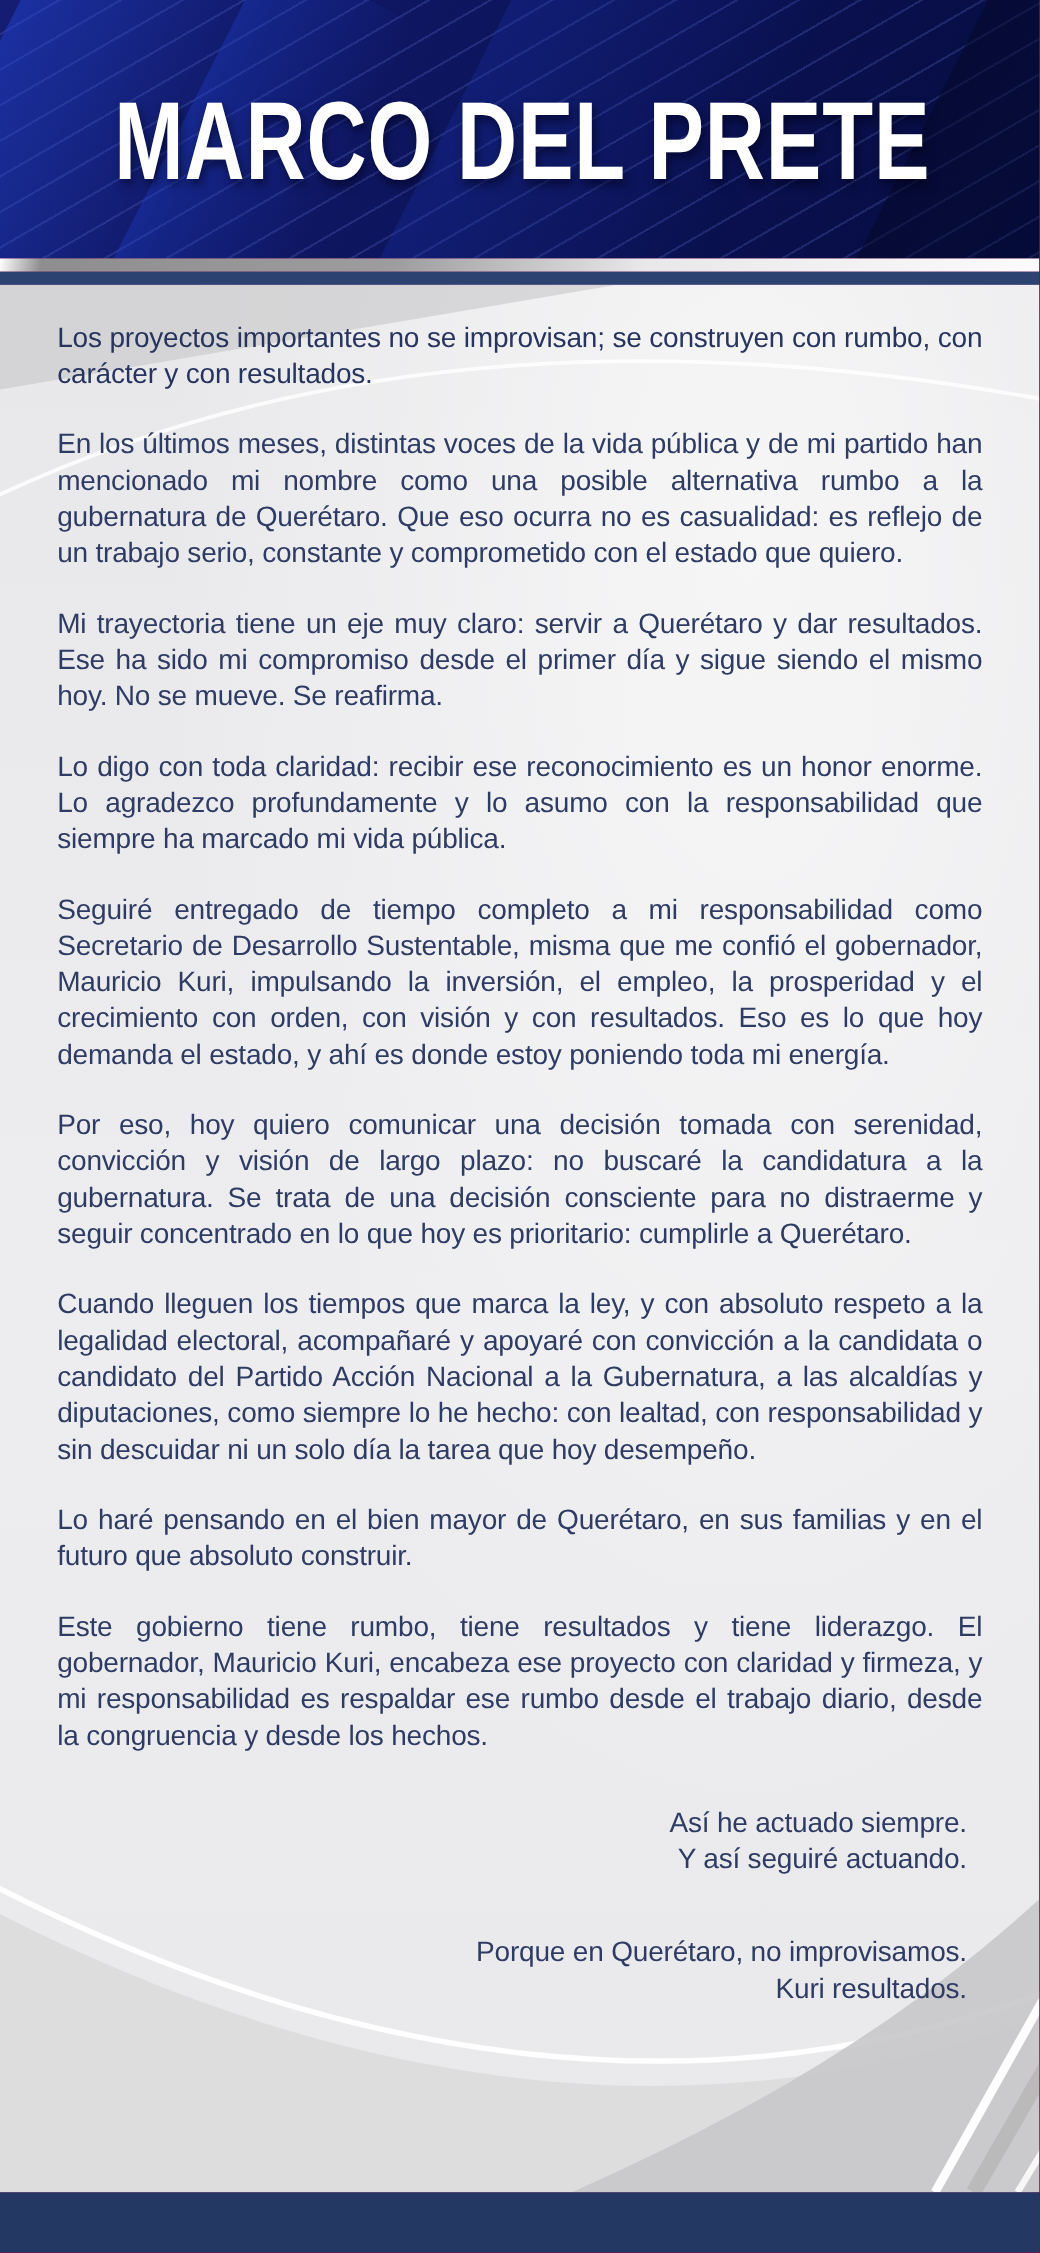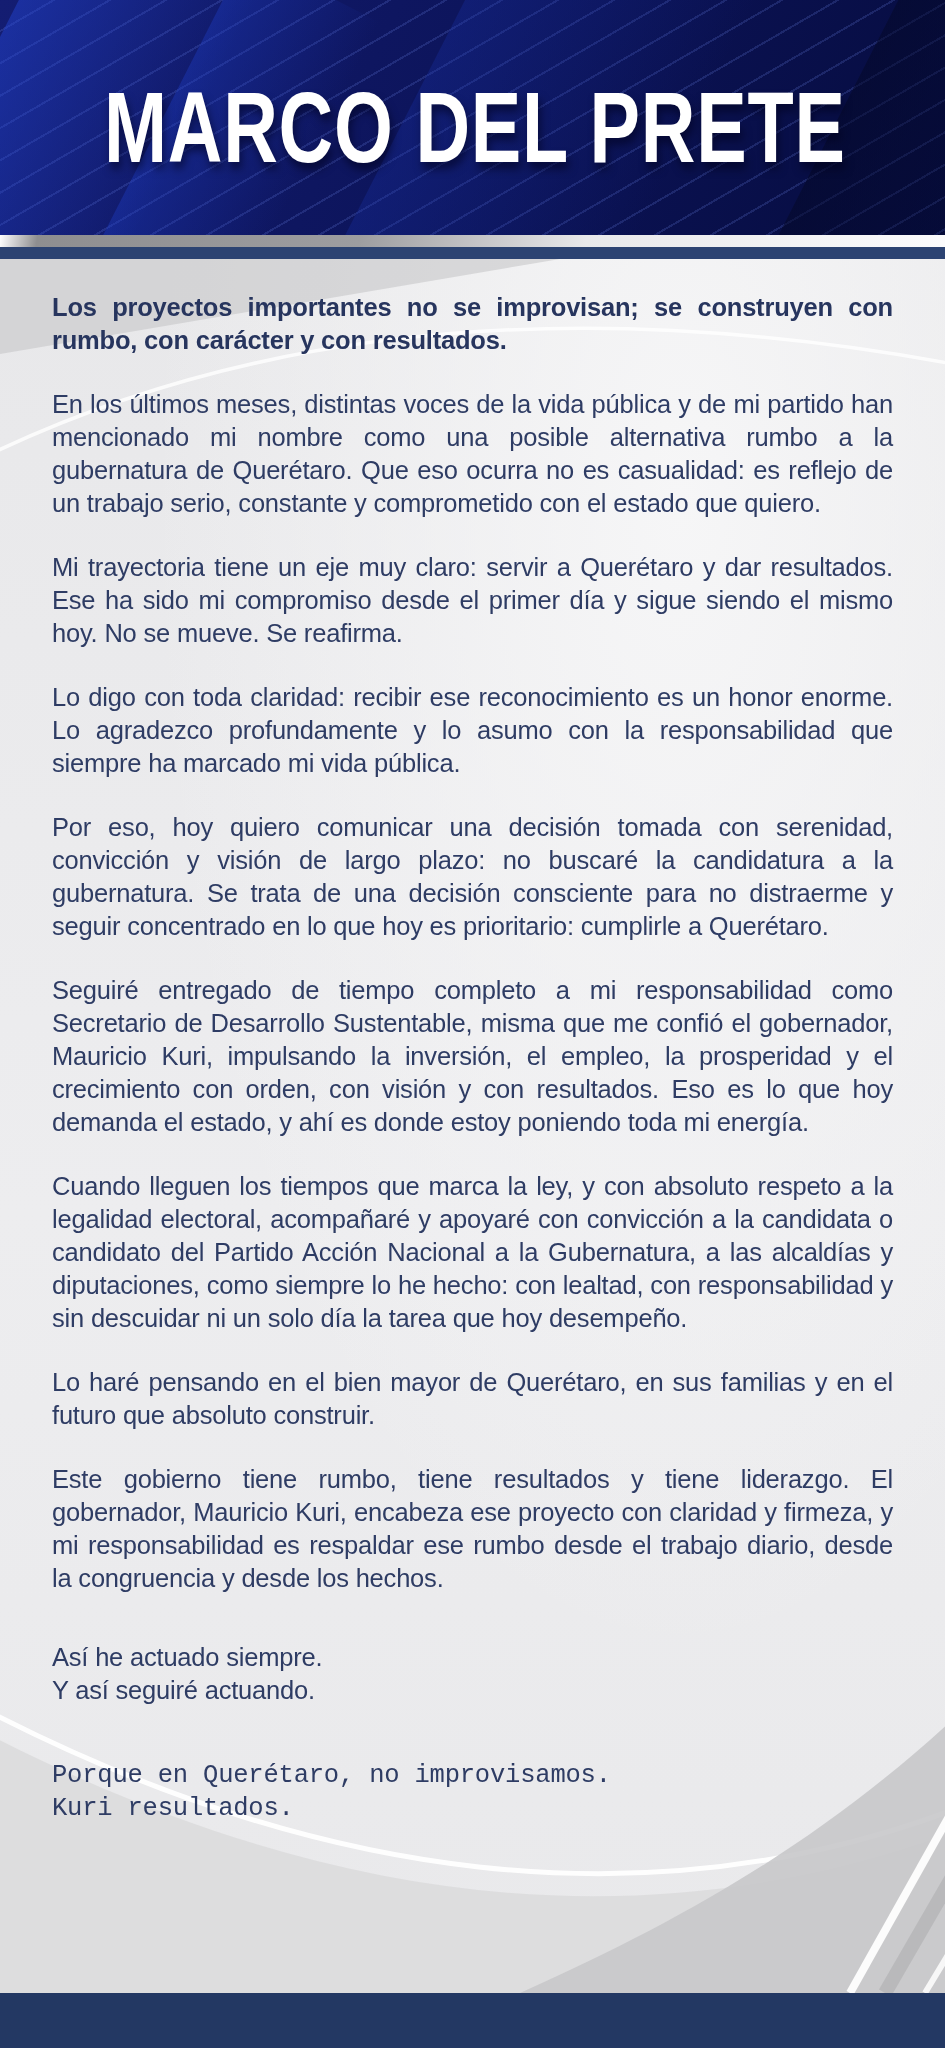--- a/index.html
+++ b/index.html
@@ -48,24 +48,24 @@
   .deco{position:absolute;inset:0;pointer-events:none;}
   .article{
     position:relative;z-index:2;
     padding:32px 52px 0 52px;
   }
   .article p{
     margin:0 0 31px 0;
     font-size:25.5px;line-height:33px;letter-spacing:-0.2px;
     color:#2e3c64;text-align:justify;
   }
-  .article p.lead{font-weight:bold;color:#27355e;}
+  .article p.lead{font-weight:normal;color:#27355e;}
   .closing{margin-top:46px;}
-  .closing p{text-align:left;padding-right:14px;margin:0 0 52px 0;}
-  .closing p:last-child{margin-bottom:0;font-family:Liberation Mono, monospace;}
+  .closing p{text-align:right;padding-right:14px;margin:0 0 52px 0;}
+  .closing p:last-child{margin-bottom:0;}
   
   .footer{
     position:absolute;bottom:0;left:0;width:945px;height:55px;
     background:#233863;z-index:3;
   }
 </style>
 </head>
 <body>
 
 <div class="poster">
@@ -92,22 +92,22 @@
       <path d="M850,1734 L970,1520" stroke="#ffffff" stroke-width="8" opacity="0.95"></path>
       <path d="M885,1734 L1000,1535" stroke="#b8b8ba" stroke-width="14" opacity="0.9"></path>
       <path d="M925,1734 L1030,1560" stroke="#ffffff" stroke-width="6" opacity="0.85"></path>
     </svg>
 
     <div class="article">
       <p class="lead">Los proyectos importantes no se improvisan; se construyen con rumbo, con carácter y con resultados.</p>
       <p>En los últimos meses, distintas voces de la vida pública y de mi partido han mencionado mi nombre como una posible alternativa rumbo a la gubernatura de Querétaro. Que eso ocurra no es casualidad: es reflejo de un trabajo serio, constante y comprometido con el estado que quiero.</p>
       <p>Mi trayectoria tiene un eje muy claro: servir a Querétaro y dar resultados. Ese ha sido mi compromiso desde el primer día y sigue siendo el mismo hoy. No se mueve. Se reafirma.</p>
       <p>Lo digo con toda claridad: recibir ese reconocimiento es un honor enorme. Lo agradezco profundamente y lo asumo con la responsabilidad que siempre ha marcado mi vida pública.</p>
+      <p>Seguiré entregado de tiempo completo a mi responsabilidad como Secretario de Desarrollo Sustentable, misma que me confió el gobernador, Mauricio Kuri, impulsando la inversión, el empleo, la prosperidad y el crecimiento con orden, con visión y con resultados. Eso es lo que hoy demanda el estado, y ahí es donde estoy poniendo toda mi energía.</p>
       <p>Por eso, hoy quiero comunicar una decisión tomada con serenidad, convicción y visión de largo plazo: no buscaré la candidatura a la gubernatura. Se trata de una decisión consciente para no distraerme y seguir concentrado en lo que hoy es prioritario: cumplirle a Querétaro.</p>
-      <p>Seguiré entregado de tiempo completo a mi responsabilidad como Secretario de Desarrollo Sustentable, misma que me confió el gobernador, Mauricio Kuri, impulsando la inversión, el empleo, la prosperidad y el crecimiento con orden, con visión y con resultados. Eso es lo que hoy demanda el estado, y ahí es donde estoy poniendo toda mi energía.</p>
       <p>Cuando lleguen los tiempos que marca la ley, y con absoluto respeto a la legalidad electoral, acompañaré y apoyaré con convicción a la candidata o candidato del Partido Acción Nacional a la Gubernatura, a las alcaldías y diputaciones, como siempre lo he hecho: con lealtad, con responsabilidad y sin descuidar ni un solo día la tarea que hoy desempeño.</p>
       <p>Lo haré pensando en el bien mayor de Querétaro, en sus familias y en el futuro que absoluto construir.</p>
       <p>Este gobierno tiene rumbo, tiene resultados y tiene liderazgo. El gobernador, Mauricio Kuri, encabeza ese proyecto con claridad y firmeza, y mi responsabilidad es respaldar ese rumbo desde el trabajo diario, desde la congruencia y desde los hechos.</p>
 
       <div class="closing">
         <p><span>Así he actuado siempre.</span><br><span>Y así seguiré actuando.</span></p>
         <p><span>Porque en Querétaro, no improvisamos.</span><br><span>Kuri resultados.</span></p>
       </div>
     </div>
   </div>

